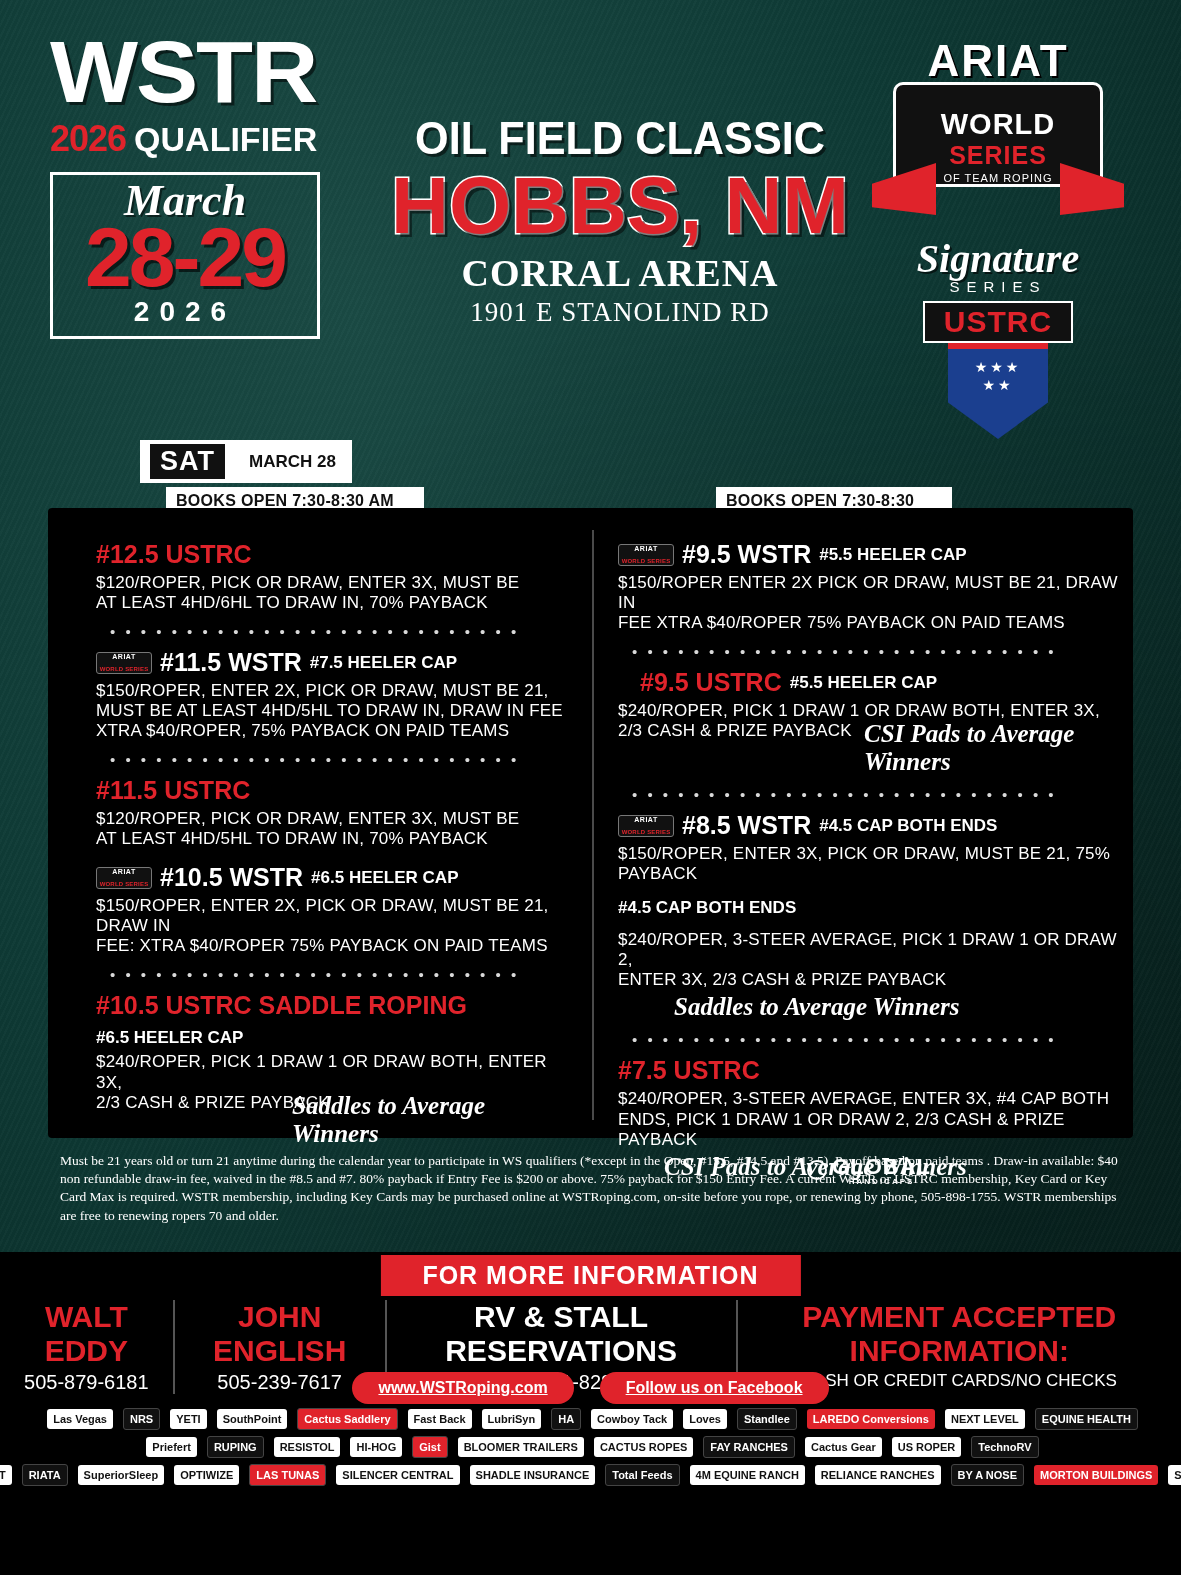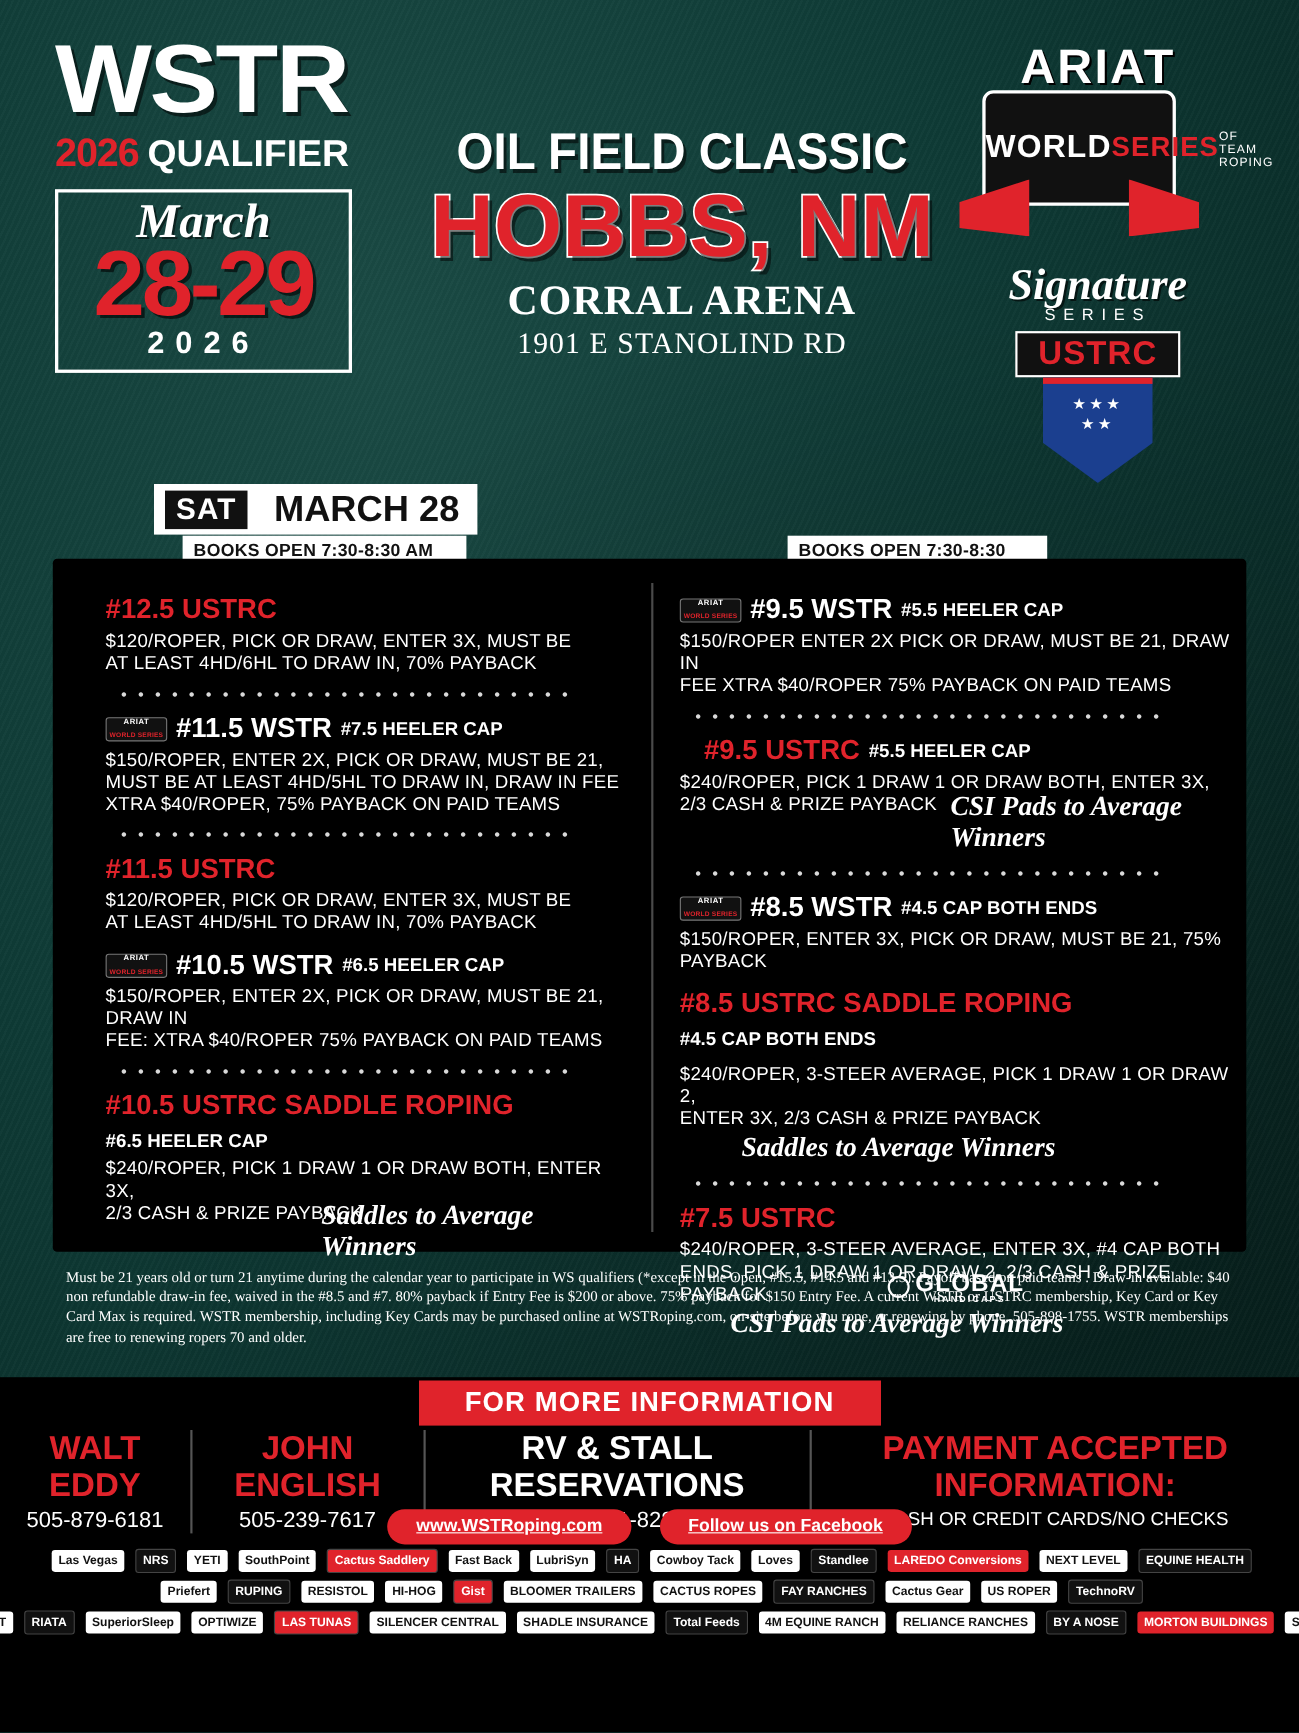--- a/index.html
+++ b/index.html
@@ -70,23 +70,23 @@
   .t-addr  { font-family:"Liberation Serif",serif; font-size:27px; color:#fff; margin-top:2px; letter-spacing:1px;}
 
   
   .ariat-ws { position:absolute; right:48px; top:22px; width:270px; height:190px; }
   .ariat-word {
     position:absolute; top:14px; left:0; width:100%; text-align:center;
     color:#fff; font-size:44px; font-weight:bold; letter-spacing:2px;
     text-shadow:2px 2px 0 #000;
   }
   .ws-shield {
-    position:absolute; top:60px; left:30px; width:176px; height:105px;
+    position:absolute; top:60px; left:30px; width:210px; height:105px;
     background:#111; border:3px solid #fff; border-radius:10px;
-    display:flex; align-items:center; justify-content:space-between;
+    display:flex; flex-direction:column; align-items:center; justify-content:flex-end;
   }
   .ws-shield .l1{ color:#fff; font-weight:bold; font-size:29px; letter-spacing:1px;}
   .ws-shield .l2{ color:#e0232b; font-weight:bold; font-size:25px; letter-spacing:1px;}
   .ws-shield .l3{ color:#fff; font-size:11px; letter-spacing:1px; margin-top:2px;}
   .wing { position:absolute; top:78px; width:64px; height:52px; background:#e0232b;
           clip-path: polygon(0 40%, 100% 0, 100% 100%, 0 85%); }
   .wing.left { left:-24px; }
   .wing.right{ right:-24px; transform:scaleX(-1); }
 
   
@@ -100,21 +100,21 @@
                 clip-path: polygon(0 0, 100% 0, 100% 62%, 50% 100%, 0 62%);
                 border-top:6px solid #e0232b; display:flex; align-items:flex-start; justify-content:center;
                 padding-top:10px; }
   .stars { color:#fff; font-size:14px; letter-spacing:3px; line-height:1.25;}
 
   
   .day-tab {
     position:absolute; background:#fff; padding:4px 16px 4px 10px; display:flex; align-items:center; gap:24px;
   }
   .day-tab .d-abbr { background:#111; color:#fff; font-weight:bold; font-size:27px; padding:2px 10px; letter-spacing:1px;}
-  .day-tab .d-date { color:#111; font-weight:bold; font-size:33px; letter-spacing:0px;}
+  .day-tab .d-date { color:#111; font-weight:bold; font-size:17px; letter-spacing:0px;}
   .books {
     position:absolute; background:#fff; color:#111; font-weight:bold; font-size:16px;
     line-height:1.12; padding:5px 14px 5px 10px; letter-spacing:.3px;
   }
 
   
   .panel {
     position:absolute; left:48px; top:508px; width:1085px; height:630px;
     background:#000; border-radius:4px;
   }
@@ -322,21 +322,20 @@
       <div class="ev-head">
         <span class="mini-ws"></span>
         <span class="ev-name white cond">#8.5 WSTR</span>
         <span class="ev-cap cond">#4.5 CAP BOTH ENDS</span>
       </div>
       <div class="ev-body cond" style="white-space:pre-line;">$150/ROPER, ENTER 3X, PICK OR DRAW, MUST BE 21, 75% PAYBACK</div>
     </div>
 
     <div class="ev" style="margin-top:14px;">
       <div class="ev-head">
-        <span class="ev-name cond">#8.5 USTRC SADDLE ROPING</span>
         <span class="ev-cap cond">#4.5 CAP BOTH ENDS</span>
       </div>
       <div class="ev-body cond" style="white-space:pre-line;margin-top:12px;">$240/ROPER, 3-STEER AVERAGE, PICK 1 DRAW 1 OR DRAW 2,
 ENTER 3X, 2/3 CASH &amp; PRIZE PAYBACK</div>
       <div class="script" style="color:#fff; margin-left:56px; margin-top:3px;">Saddles to Average Winners</div>
     </div>
     <div class="dots">• • • • • • • • • • • • • • • • • • • • • • • • • • • •</div>
 
     <div class="ev">
       <div class="ev-head">

